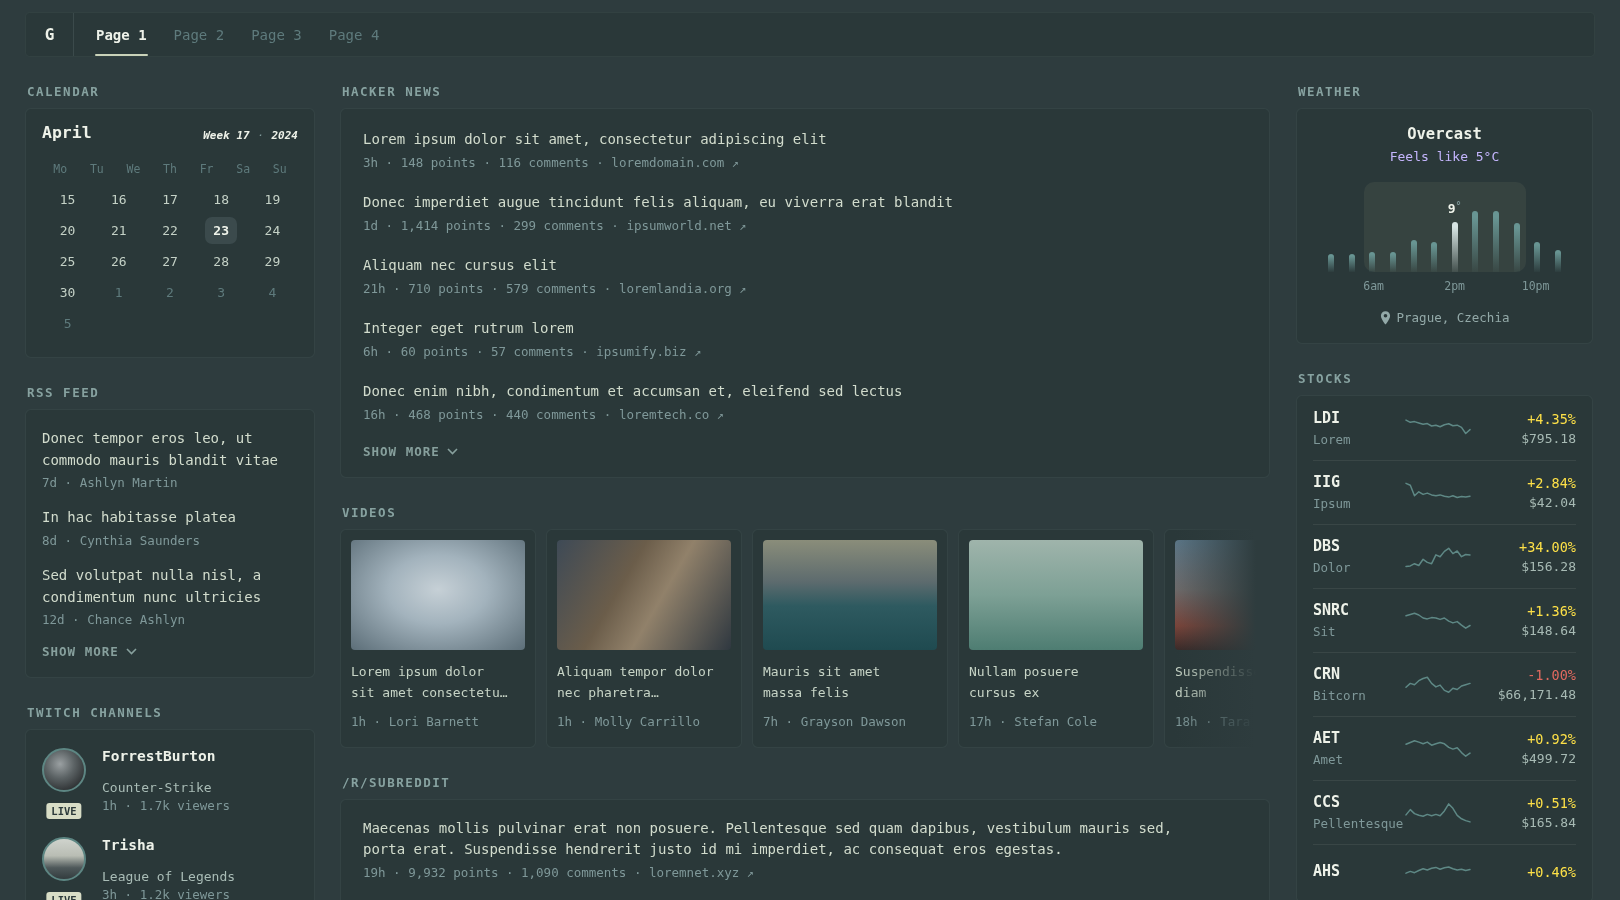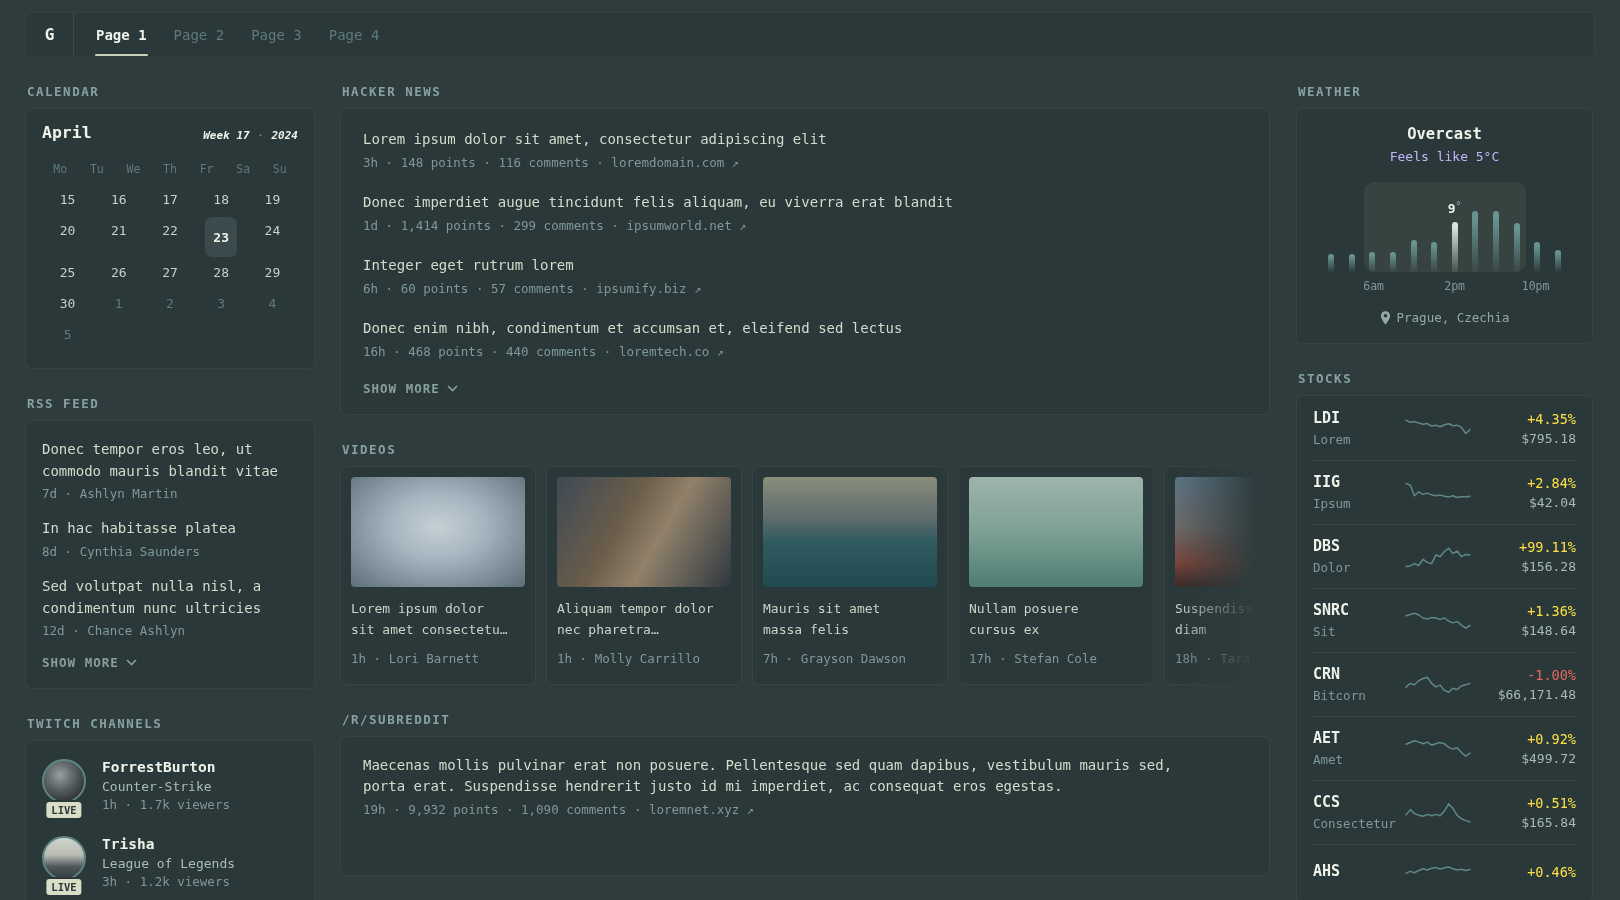--- a/index.html
+++ b/index.html
@@ -49,21 +49,21 @@
   .cal-month{font-size:16.5px;font-weight:bold;color:var(--bright);}
   .cal-week{font-size:11px;font-weight:bold;color:var(--bright);font-style:italic;}
   .cal-week .dot{color:var(--muted);font-weight:normal;padding:0 1px;}
   .cal-weekdays{display:grid;grid-template-columns:repeat(7,1fr);margin-top:20px;
        justify-items:center;font-size:11.5px;color:var(--dim);}
   .cal-grid{display:grid;grid-template-columns:repeat(5,1fr);margin-top:8px;justify-items:center;}
   .cal-day{width:32px;height:31px;display:flex;align-items:center;justify-content:center;
        font-size:13px;color:#c4d1c6;}
   .cal-day.next{color:var(--dim);}
   .cal-day.today{background:#3b4a4c;border-radius:7px;color:var(--bright);font-weight:bold;
-       height:40px;margin-top:2px;}
+       height:27px;margin-top:2px;}
 
   
   .rss{padding:18px 16px;}
   .feed-item{margin-bottom:17px;}
   .feed-title{font-size:14px;line-height:1.55;color:var(--text);white-space:pre-line;cursor:pointer;}
   .feed-meta{font-size:12.5px;color:var(--muted);margin-top:4px;}
 
   .show-more{display:flex;align-items:center;gap:7px;font-size:12.5px;letter-spacing:1px;
        color:#87a09d;cursor:pointer;font-weight:bold;}
   .chev{stroke:#87a09d;fill:none;stroke-width:1.6;}
@@ -73,21 +73,21 @@
   .tw-row{display:flex;gap:16px;margin-bottom:24px;cursor:pointer;}
   .avatar-wrap{position:relative;width:44px;flex:none;}
   .avatar{width:44px;height:44px;border-radius:50%;border:2px solid #5d8683;}
   .av1{background:radial-gradient(circle at 40% 35%, #9aa0a2 0%, #5c6365 40%, #26292b 85%);}
   .av2{background:linear-gradient(180deg,#cfd3cd 0%,#b9bdb4 42%,#4e585a 72%,#333c3e 100%);}
   .av3{background:radial-gradient(circle at 50% 40%, #e8d9c8 0%, #caa98c 45%, #8c9b8a 85%);}
   .live-badge{position:absolute;left:50%;bottom:-8px;transform:translateX(-50%);
        background:#d8ddc6;color:#2b393a;font-size:10.5px;font-weight:bold;line-height:1;
        padding:3px 5px;border-radius:5px;border:2px solid var(--card);}
   .tw-name{font-size:14.5px;font-weight:bold;color:var(--bright);}
-  .tw-game{font-size:13px;color:#a9bcb6;margin-top:4px;}
+  .tw-game{font-size:13px;color:#a9bcb6;margin-top:16px;}
   .tw-meta{font-size:12.5px;color:var(--muted);margin-top:3px;}
 
   
   .hn{padding:20px 22px 18px;}
   .hn-item{margin-bottom:22px;}
   .hn-title{font-size:14px;color:var(--text);line-height:1.5;cursor:pointer;white-space:pre-line;}
   .hn-meta{font-size:12.5px;color:var(--muted);margin-top:5px;}
   .hn-domain{cursor:pointer;}
   .ext{font-size:12px;}
 
@@ -265,20 +265,24 @@
       <div class="card hn">
         <div class="hn-item">
           <div class="hn-title">Lorem ipsum dolor sit amet, consectetur adipiscing elit</div>
           <div class="hn-meta"><span>3h · 148 points · 116 comments ·</span> <span class="hn-domain">loremdomain.com</span> <span class="ext">↗</span></div>
         </div>
         <div class="hn-item">
           <div class="hn-title">Donec imperdiet augue tincidunt felis aliquam, eu viverra erat blandit</div>
           <div class="hn-meta"><span>1d · 1,414 points · 299 comments ·</span> <span class="hn-domain">ipsumworld.net</span> <span class="ext">↗</span></div>
         </div>
         <div class="hn-item">
+          <div class="hn-title">Aliquam nec cursus elit</div>
+          <div class="hn-meta"><span>21h · 710 points · 579 comments ·</span> <span class="hn-domain">loremlandia.org</span> <span class="ext">↗</span></div>
+        </div>
+        <div class="hn-item">
           <div class="hn-title">Integer eget rutrum lorem</div>
           <div class="hn-meta"><span>6h · 60 points · 57 comments ·</span> <span class="hn-domain">ipsumify.biz</span> <span class="ext">↗</span></div>
         </div>
         <div class="hn-item">
           <div class="hn-title">Donec enim nibh, condimentum et accumsan et, eleifend sed lectus</div>
           <div class="hn-meta"><span>16h · 468 points · 440 comments ·</span> <span class="hn-domain">loremtech.co</span> <span class="ext">↗</span></div>
         </div>
         <div class="show-more">
           <span>SHOW MORE</span>
           <svg class="chev" width="11" height="7" viewBox="0 0 11 7">
@@ -399,21 +403,21 @@
         </div>
         <div class="stock-row">
           <div class="st-id">
               <div class="st-sym">DBS</div>
               <div class="st-name">Dolor</div>
             </div>
           <svg class="st-spark" viewBox="0 0 66 30">
               <polyline points="1.0,24.4 5.3,23.9 9.5,21.7 13.8,23.5 18.1,17.3 22.3,20.4 26.6,21.7 30.9,12.9 35.1,14.7 39.4,9.4 43.7,6.3 47.9,11.6 52.2,9.0 56.5,14.7 60.7,12.5 65.0,12.9" fill="none" stroke="currentColor" stroke-width="1.5" stroke-linejoin="round" stroke-linecap="round"></polyline>
             </svg>
           <div class="st-right">
-              <div class="st-chg">+99.11%</div>
+              <div class="st-chg">+34.00%</div>
               <div class="st-price">$156.28</div>
             </div>
         </div>
         <div class="stock-row">
           <div class="st-id">
               <div class="st-sym">SNRC</div>
               <div class="st-name">Sit</div>
             </div>
           <svg class="st-spark" viewBox="0 0 66 30">
               <polyline points="1.0,9.8 5.3,8.5 9.5,7.2 13.8,9.0 18.1,12.0 22.3,12.9 26.6,11.6 30.9,12.0 35.1,13.4 39.4,12.0 43.7,15.1 47.9,16.9 52.2,15.6 56.5,19.1 60.7,22.2 65.0,19.5" fill="none" stroke="currentColor" stroke-width="1.5" stroke-linejoin="round" stroke-linecap="round"></polyline>
@@ -445,21 +449,21 @@
               <polyline points="1.0,10.3 5.3,8.5 9.5,6.8 13.8,8.1 18.1,9.8 22.3,8.1 26.6,11.2 30.9,9.8 35.1,8.5 39.4,9.8 43.7,13.4 47.9,15.1 52.2,13.8 56.5,18.6 60.7,22.2 65.0,19.1" fill="none" stroke="currentColor" stroke-width="1.5" stroke-linejoin="round" stroke-linecap="round"></polyline>
             </svg>
           <div class="st-right">
               <div class="st-chg">+0.92%</div>
               <div class="st-price">$499.72</div>
             </div>
         </div>
         <div class="stock-row">
           <div class="st-id">
               <div class="st-sym">CCS</div>
-              <div class="st-name">Consectetur</div>
+              <div class="st-name">Pellentesque</div>
             </div>
           <svg class="st-spark" viewBox="0 0 66 30">
               <polyline points="1.0,16.9 5.3,11.6 9.5,15.6 13.8,17.3 18.1,18.2 22.3,16.4 26.6,17.8 30.9,16.4 35.1,17.8 39.4,12.9 43.7,5.9 47.9,10.3 52.2,17.3 56.5,20.8 60.7,22.6 65.0,23.9" fill="none" stroke="currentColor" stroke-width="1.5" stroke-linejoin="round" stroke-linecap="round"></polyline>
             </svg>
           <div class="st-right">
               <div class="st-chg">+0.51%</div>
               <div class="st-price">$165.84</div>
             </div>
         </div>
         <div class="stock-row">

